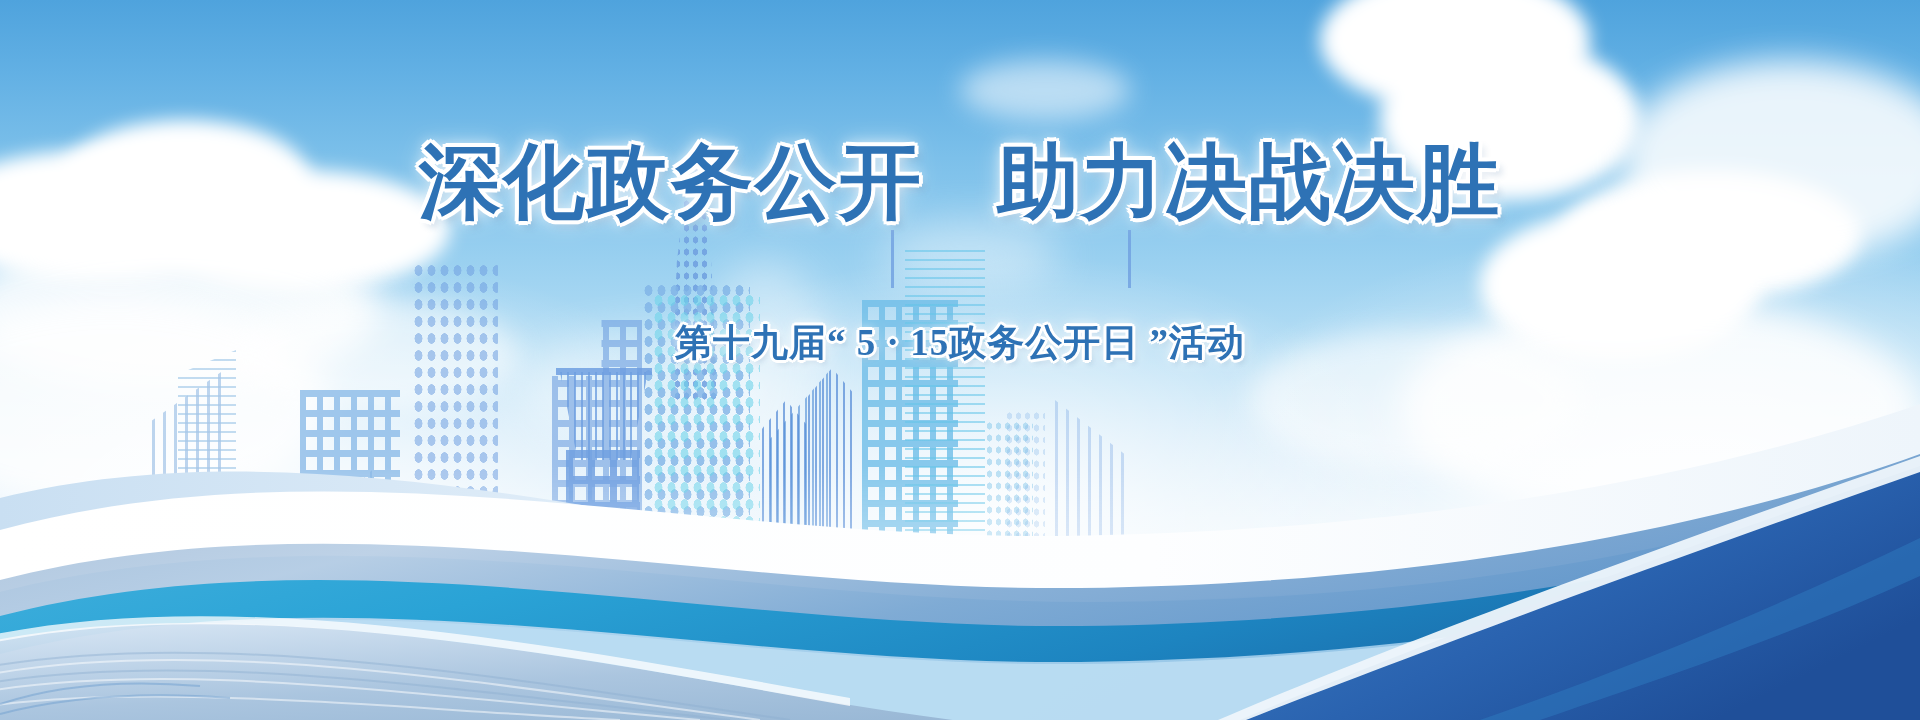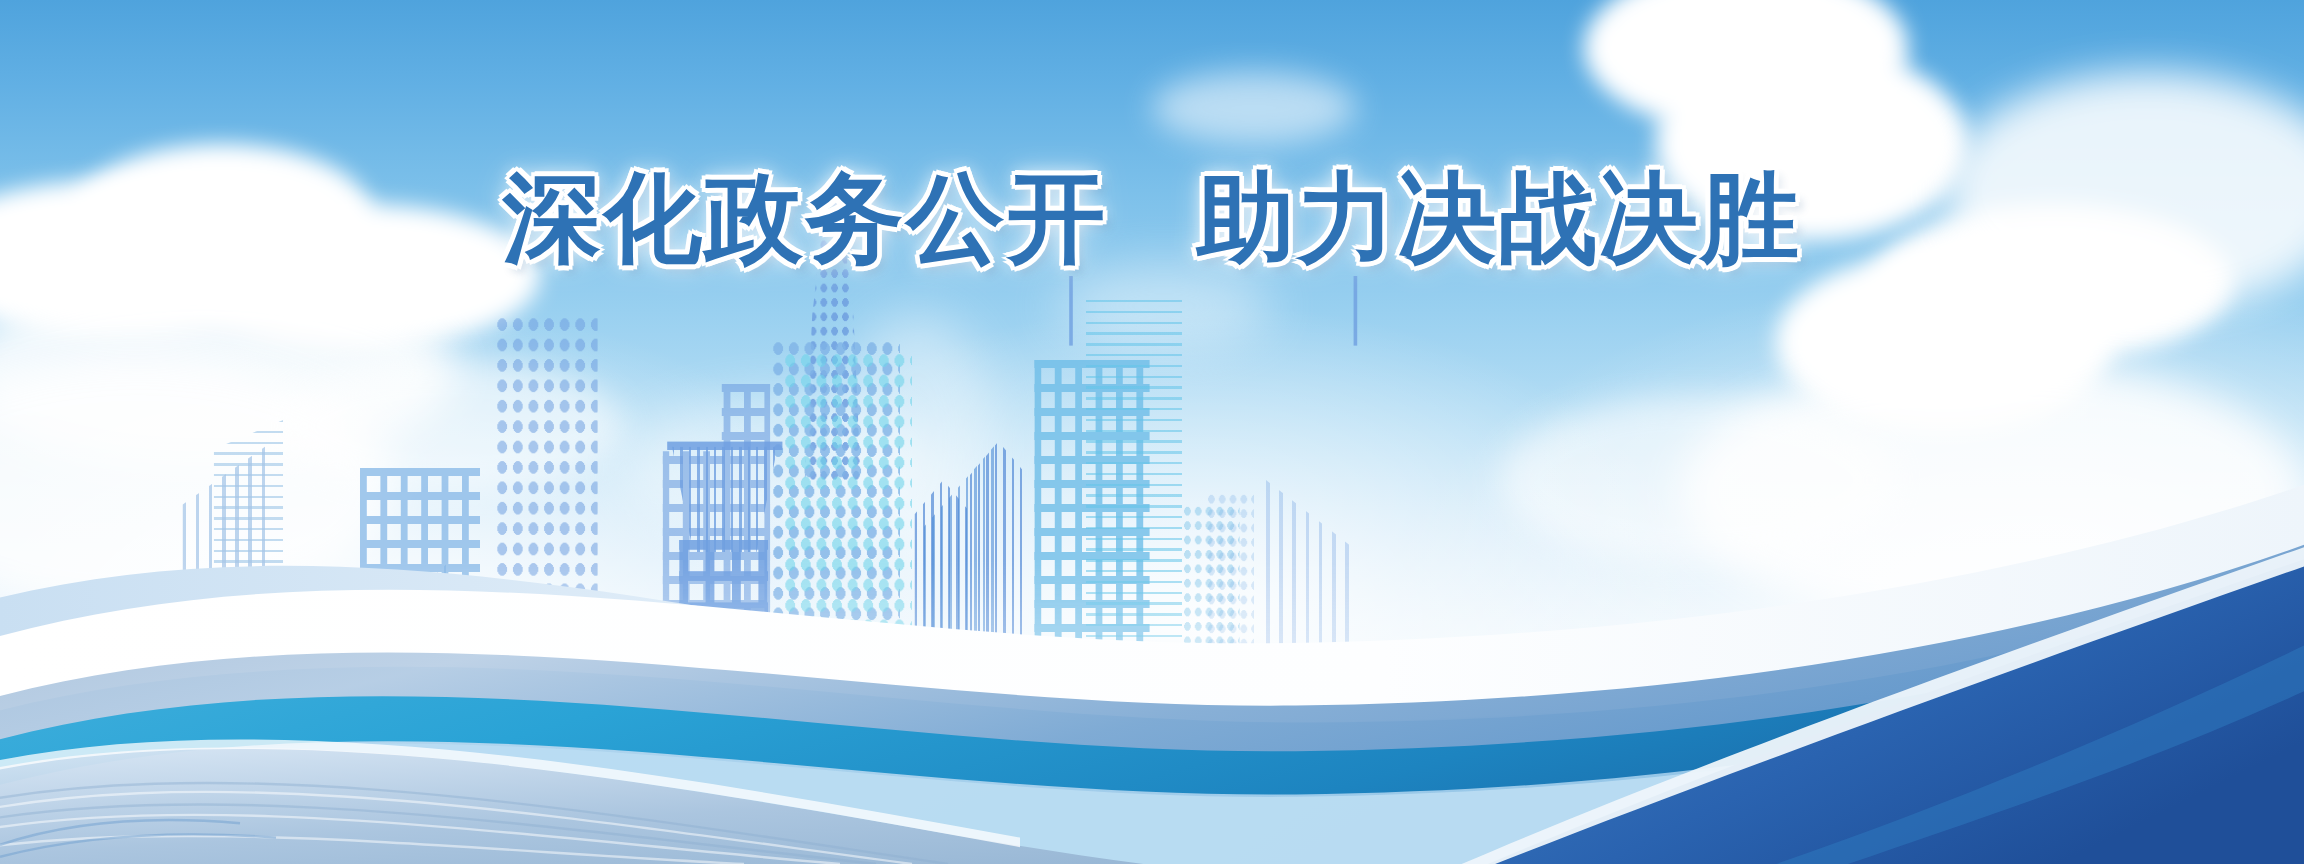--- a/index.html
+++ b/index.html
@@ -341,15 +341,16 @@
         <path d="M0,324 C60,304 130,300 200,306"></path>
         <path d="M0,334 C70,316 150,312 230,318"></path>
       </g>
     </svg>
   </div>
 
   <div class="text-layer">
     <div class="main-title">
       <span>深化政务公开</span><span class="gap"></span><span>助力决战决胜</span>
     </div>
+    <div class="sub-title">第十九届“ 5 · 15政务公开日 ”活动</div>
   </div>
 
 </div>
 
 </body></html>

